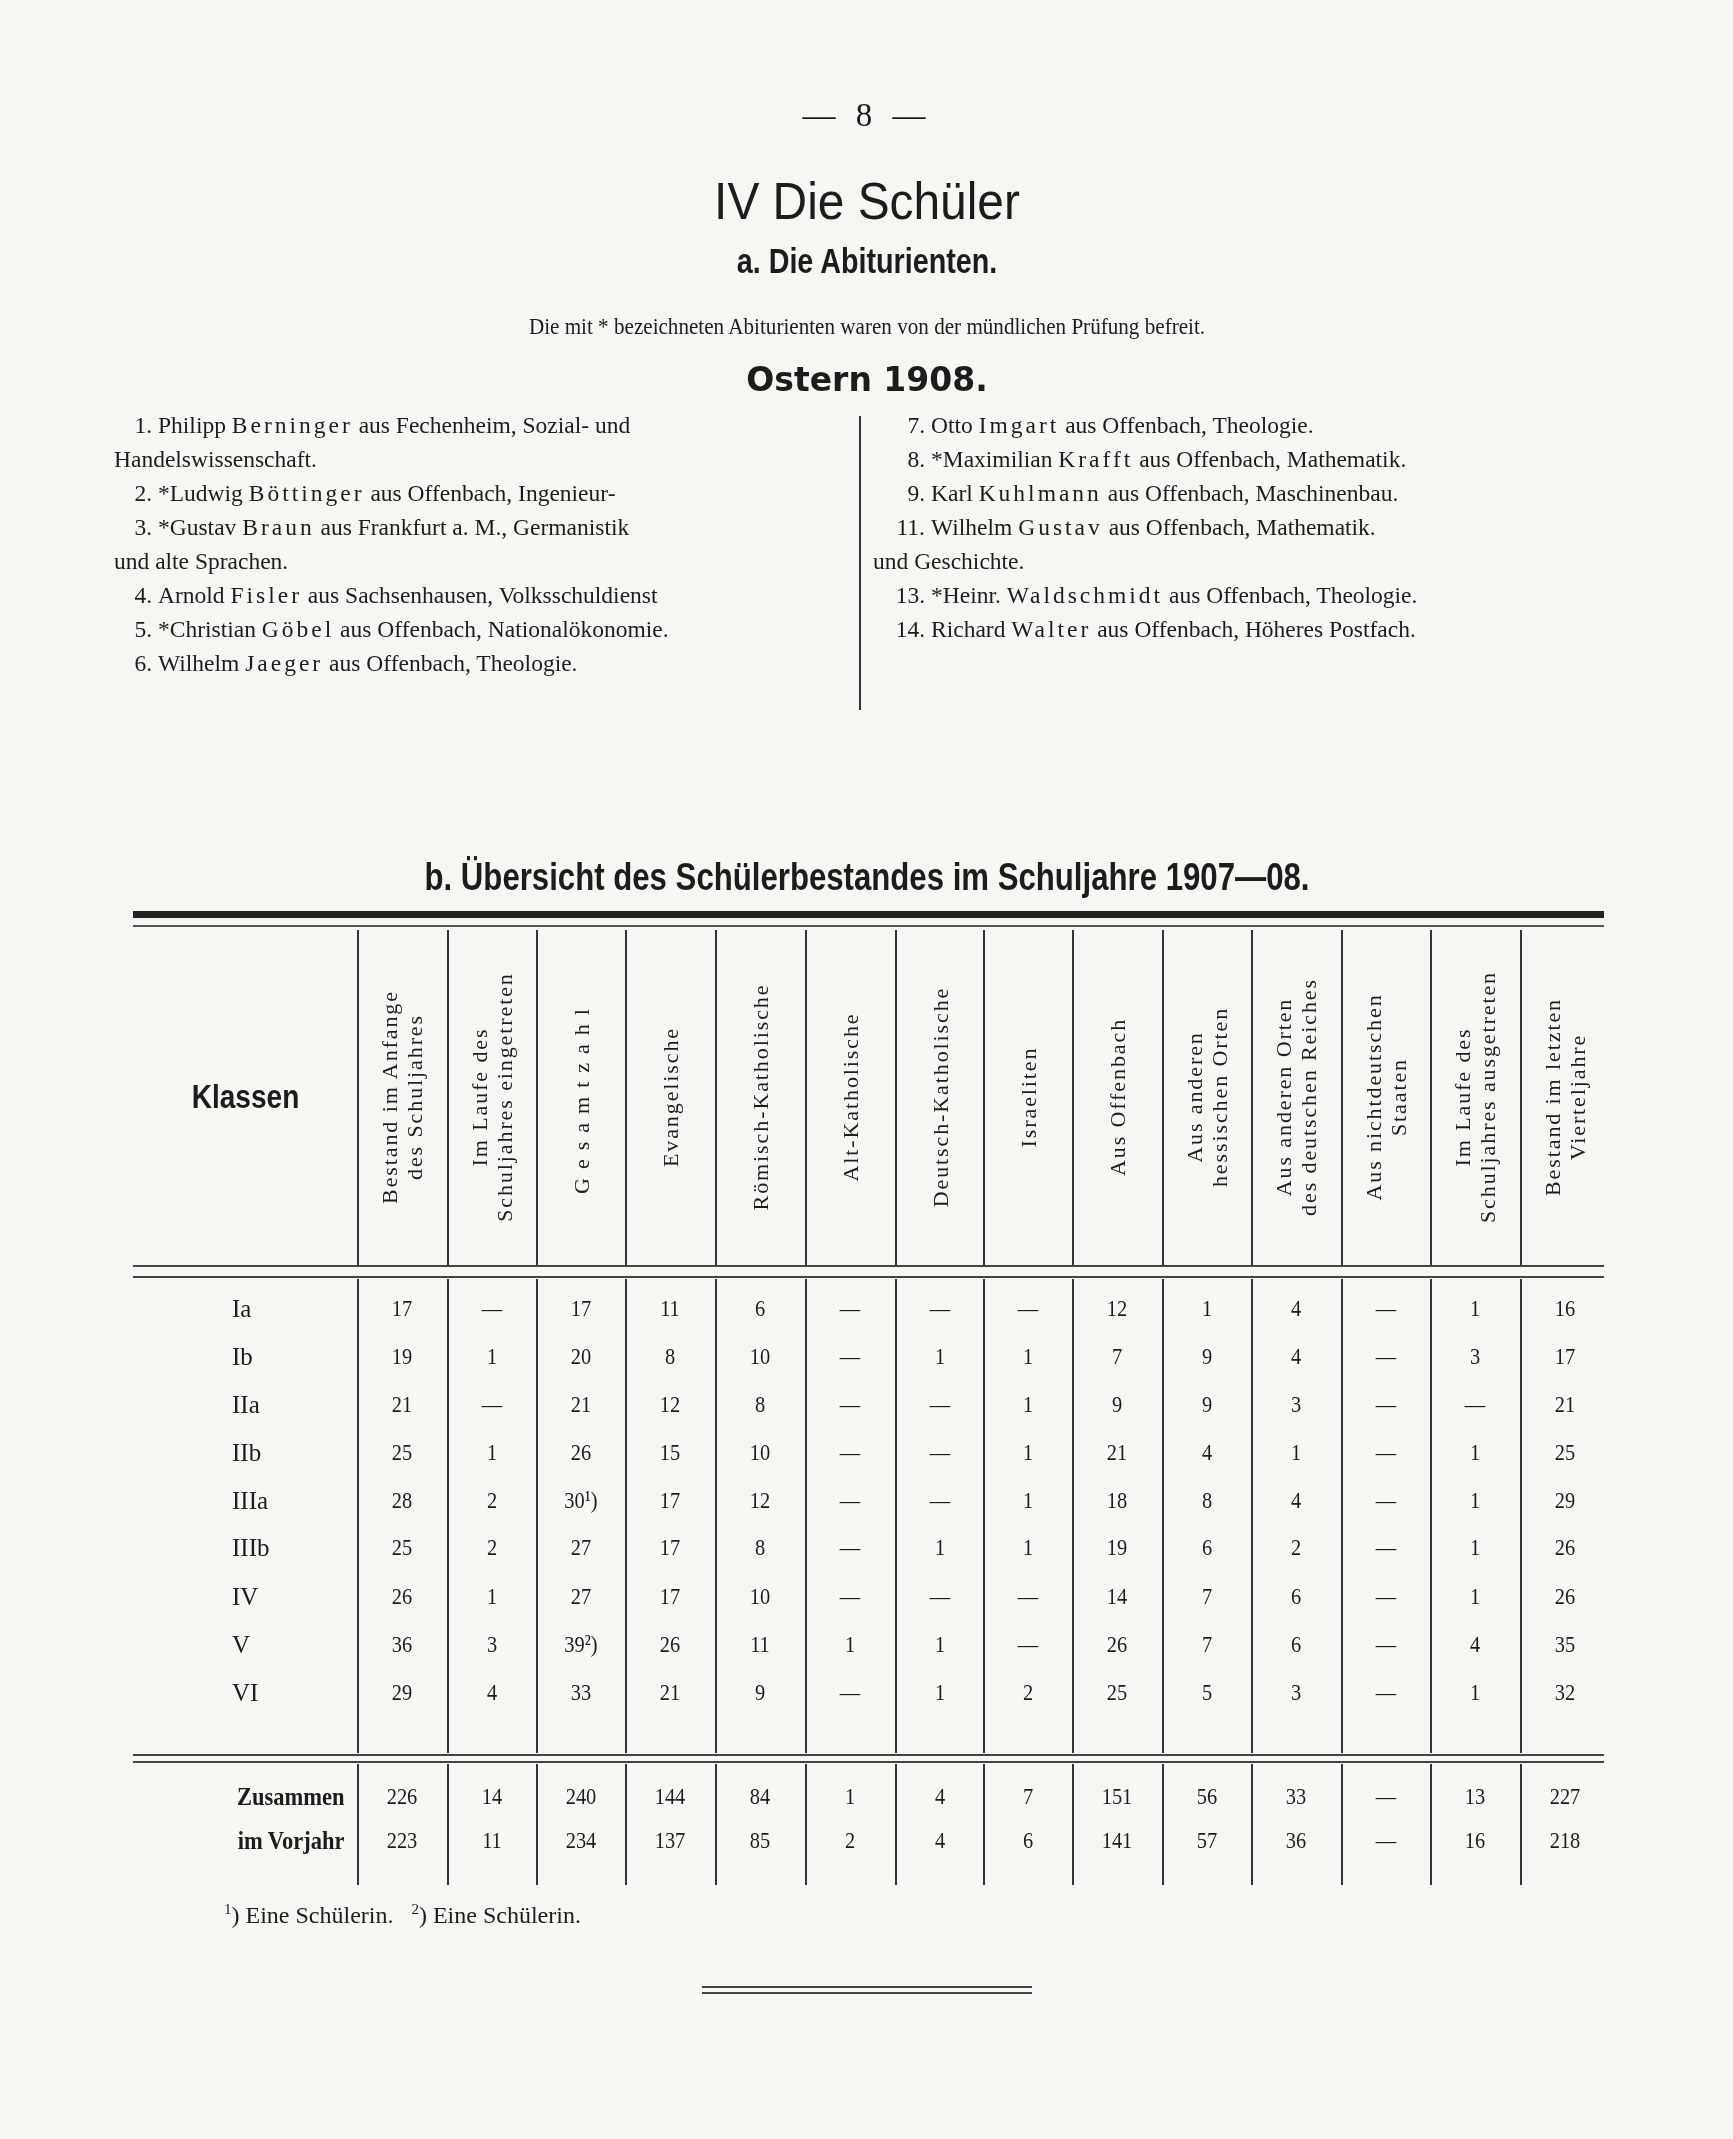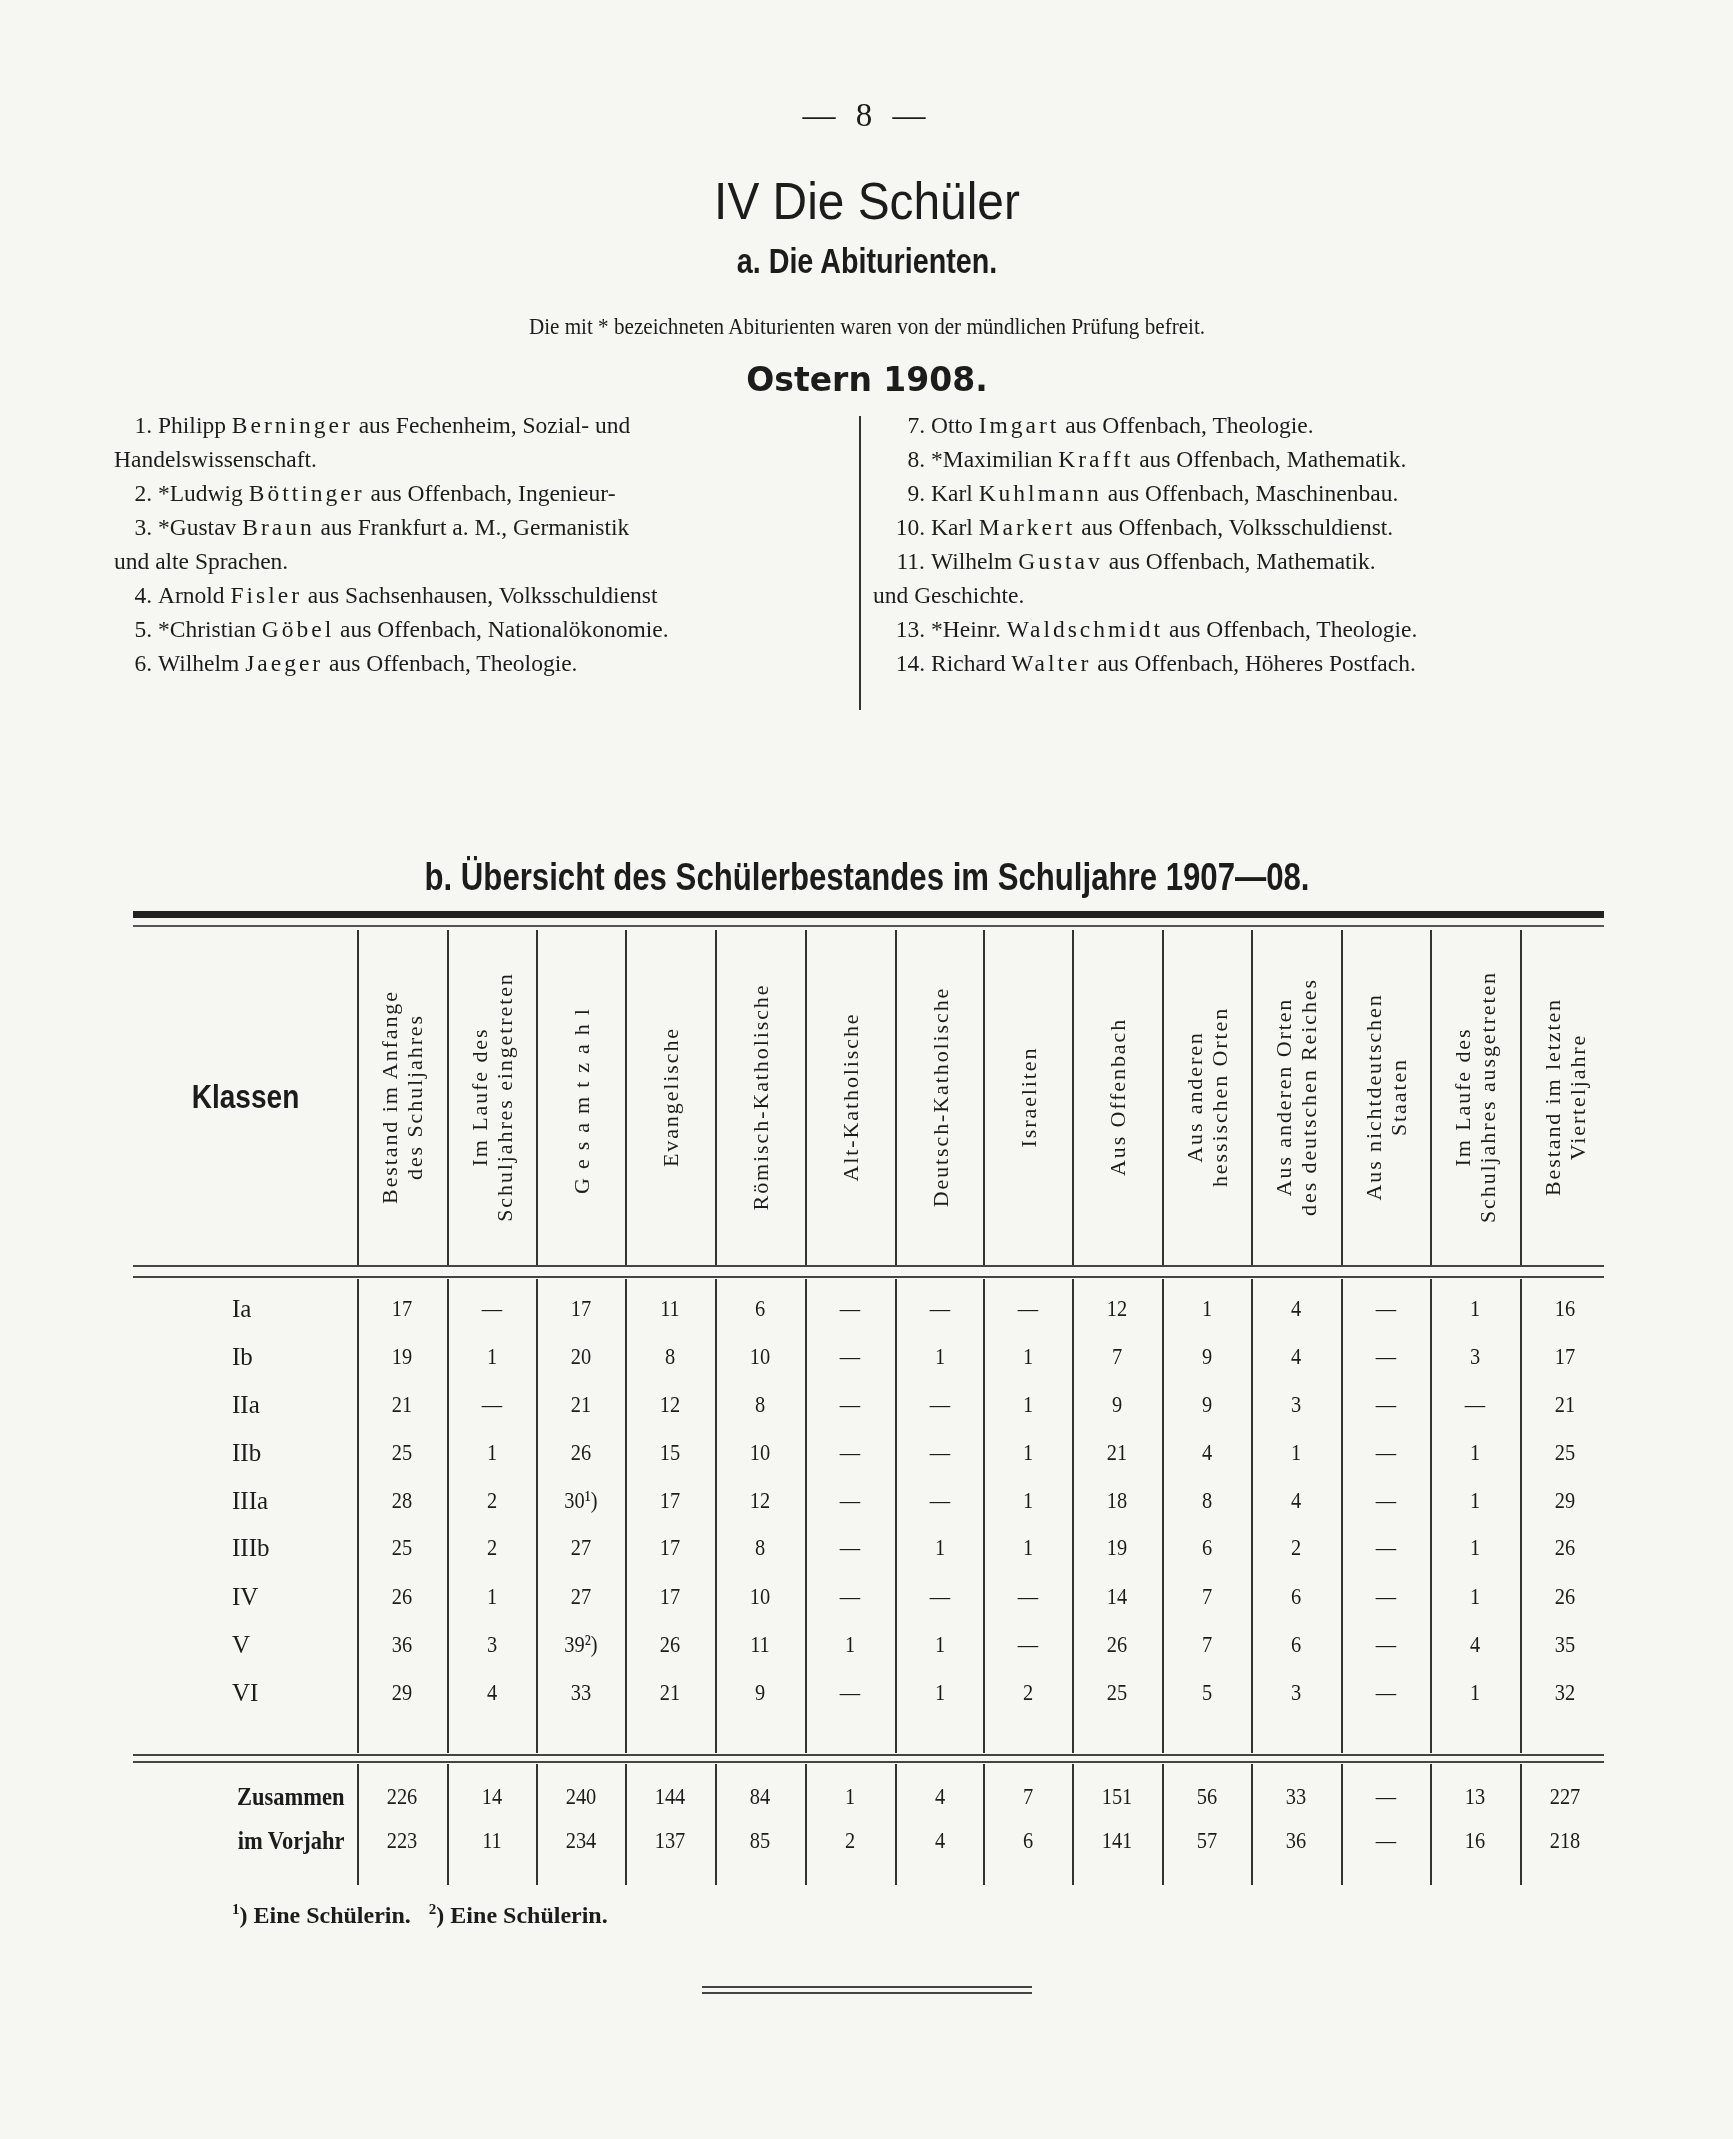--- a/index.html
+++ b/index.html
@@ -48,21 +48,21 @@
     display: flex; flex-direction: column; justify-content: center; align-items: center;
     font-size: 22px; line-height: 25px; letter-spacing: 1.9px; text-align: center;
   }
   .col-head .rot span { display: block; white-space: nowrap; }
 
   .cell { position: absolute; width: 90px; text-align: center; font-size: 24px; transform: scaleX(0.85); }
   .row-label { position: absolute; left: 133px; width: 225px; font-size: 25px; }
   .row-label.klass { padding-left: 99px; box-sizing: border-box; }
   .row-label.total { text-align: right; padding-right: 15px; box-sizing: border-box; font-weight: bold; transform: scaleX(0.9); transform-origin: right; }
 
-  #footnotes { top: 1901px; left: 232px; font-size: 24px; font-weight: bold; }
+  #footnotes { top: 1901px; left: 224px; font-size: 24px; }
   #footnotes sup { font-size: 15px; }
   #rule-bottom-1 { left: 702px; top: 1986px; width: 330px; height: 1.5px; background: #444; }
   #rule-bottom-2 { left: 702px; top: 1992px; width: 330px; height: 1.5px; background: #444; }
 </style>
 </head>
 <body>
 
 <div class="abs center" id="page-number">— 8 —</div>
 <div class="abs center" id="chapter-title">IV Die Schüler</div>
 <div class="abs center" id="section-a-title">a. Die Abiturienten.</div>
@@ -120,26 +120,20 @@
     <div>
       <div class="entry">
         <span class="num">8.</span>
         <span class="body"><span>*Maximilian</span> <span class="name">Krafft</span> <span>aus Offenbach, Mathematik.</span></span>
       </div>
     </div>
     <div>
       <div class="entry">
         <span class="num">9.</span>
         <span class="body"><span>Karl</span> <span class="name">Kuhlmann</span> <span>aus Offenbach, Maschinenbau.</span></span>
-      </div>
-    </div>
-    <div>
-      <div class="entry">
-        <span class="num">10.</span>
-        <span class="body"><span>Karl</span> <span class="name">Markert</span> <span>aus Offenbach, Volksschuldienst.</span></span>
       </div>
     </div>
     <div>
       <div class="entry">
         <span class="num">11.</span>
         <span class="body"><span>Wilhelm</span> <span class="name">Gustav</span> <span>aus Offenbach, Mathematik.</span></span>
       </div>
     </div>
     <div>
       <div class="cont">und Geschichte.</div>

